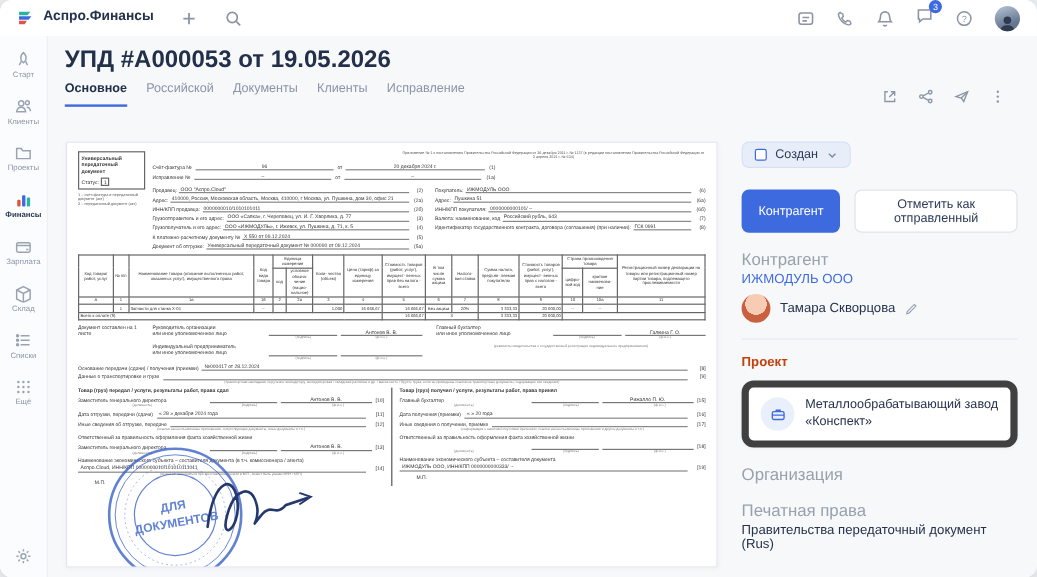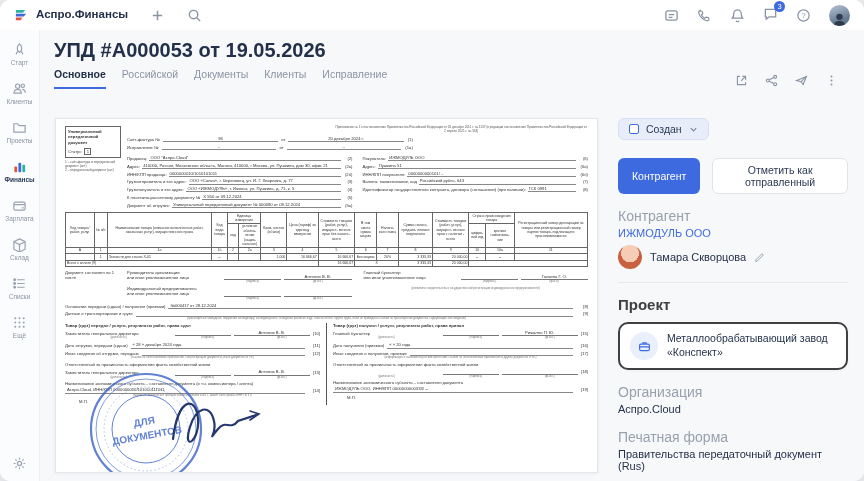--- a/index.html
+++ b/index.html
@@ -98,22 +98,22 @@
   .btn-primary { background:#3d6adf; color:#fff; border:none; border-radius:6px; font-size:10.5px; padding:5px 14px; font-family:inherit; cursor:pointer; }
   .btn-secondary { background:#fff; color:#2c3a55; border:1px solid #dfe3ea; border-radius:6px; font-size:10.5px; padding:5px 12px; font-family:inherit; cursor:pointer; }
   .plabel { font-size:14px; color:#98a1ae; margin-top:14px; }
   .pvalue { font-size:11px; color:#25324b; margin-top:3px; }
   .plink { font-size:11px; color:#3d6adf; margin-top:3px; cursor:pointer; }
   .mgr { display:flex; align-items:center; gap:8px; margin-top:6px; }
   .avatar-mgr { width:24px; height:24px; border-radius:50%; background:radial-gradient(circle at 50% 35%,#f6cdb4 0 45%,#c9603f 46% 100%); position:relative; overflow:hidden; cursor:pointer; }
   .mgr-name { font-size:11px; color:#25324b; }
   .pencil { width:11px; height:11px; color:#98a1ae; cursor:pointer; }
   .divider { height:1px; background:#e7e9ee; margin:13px 0 0; }
-  .sec-title { font-size:15px; font-weight:700; color:#404040; margin-top:13px; }
-  .card { background:#fff; border:2px solid #404040; border-radius:10px; box-shadow:0 1px 3px rgba(30,40,60,.04); padding:8px 10px; margin-top:9px; display:flex; align-items:center; gap:9px; cursor:pointer; }
+  .sec-title { font-size:11px; font-weight:700; color:#c2410c; margin-top:13px; }
+  .card { background:#fff; border:6px solid #404040; border-radius:10px; box-shadow:0 1px 3px rgba(30,40,60,.04); padding:8px 10px; margin-top:9px; display:flex; align-items:center; gap:9px; cursor:pointer; }
   .proj-ic { width:28px; height:28px; border-radius:50%; background:#e9f0fc; display:flex; align-items:center; justify-content:center; flex-shrink:0; }
   .proj-ic svg { width:13px; height:13px; color:#3d6adf; }
   .proj-name { font-size:10.5px; color:#25324b; line-height:1.3; }
 </style>
 </head>
 <body>
 
 <div class="window">
 
   <div class="topbar">
@@ -668,23 +668,22 @@
         <span class="proj-ic">
           <svg viewBox="0 0 16 16" fill="none" stroke="currentColor" stroke-width="1.4">
               <rect x="2" y="5" width="12" height="8" rx="1.5"></rect>
               <path d="M6 5V3.5h4V5M2 8.5h12"></path>
             </svg>
         </span>
         <span class="proj-name">Металлообрабатывающий завод «Конспект»</span>
       </div>
 
       <div class="plabel">Организация</div>
-      <div class="pvalue">Аспро.Cloud</div>
-
-      <div class="plabel">Печатная форма</div>
+
+      <div class="plabel">Печатная права</div>
       <div class="pvalue">Правительства передаточный документ (Rus)</div>
 
       
       
       
       
     </div>
   </div>
 </div>
 

